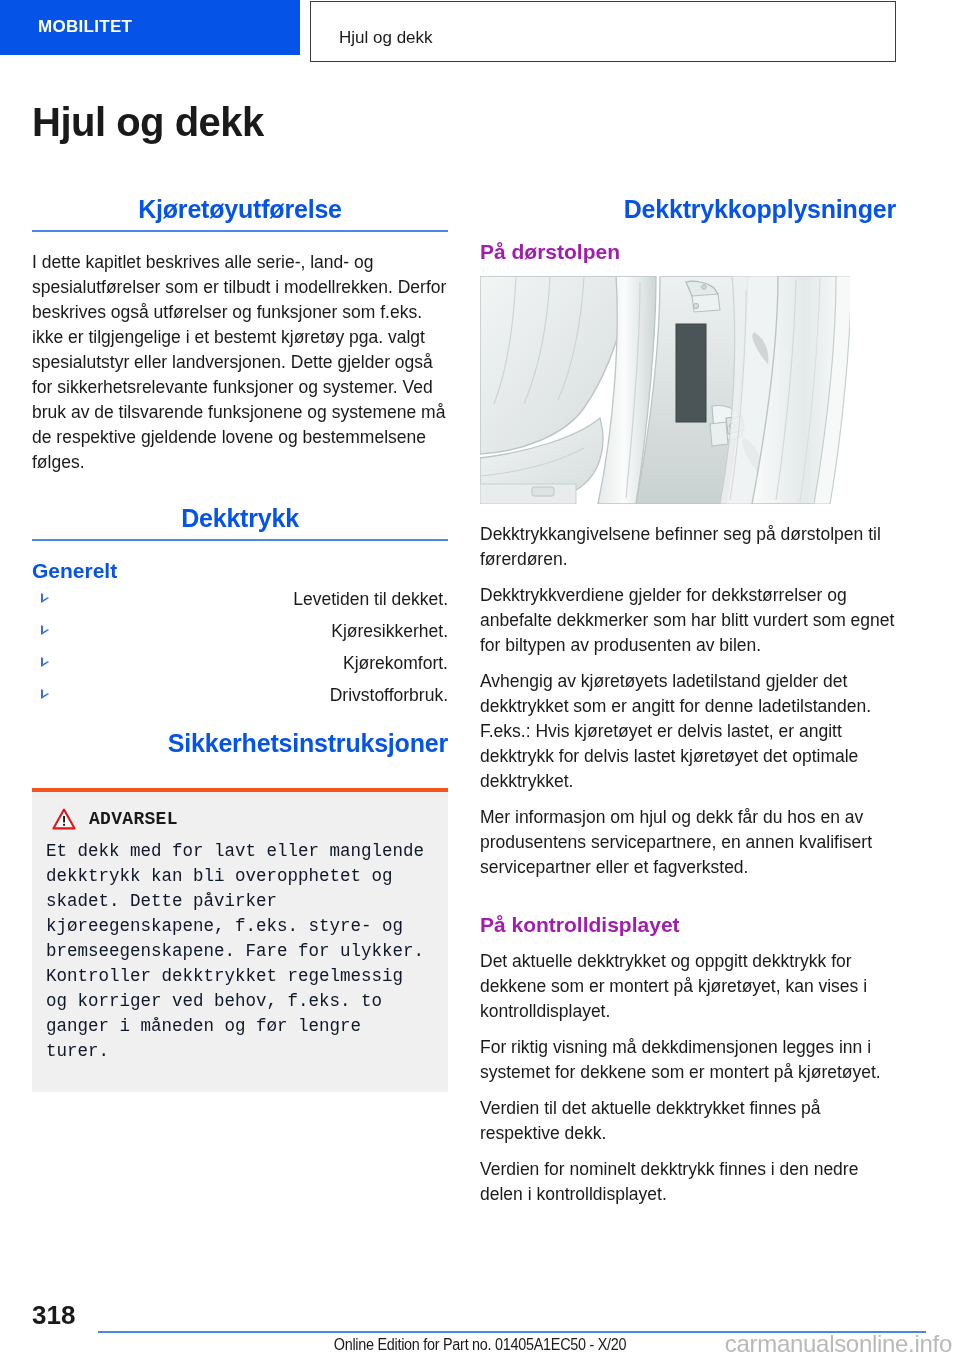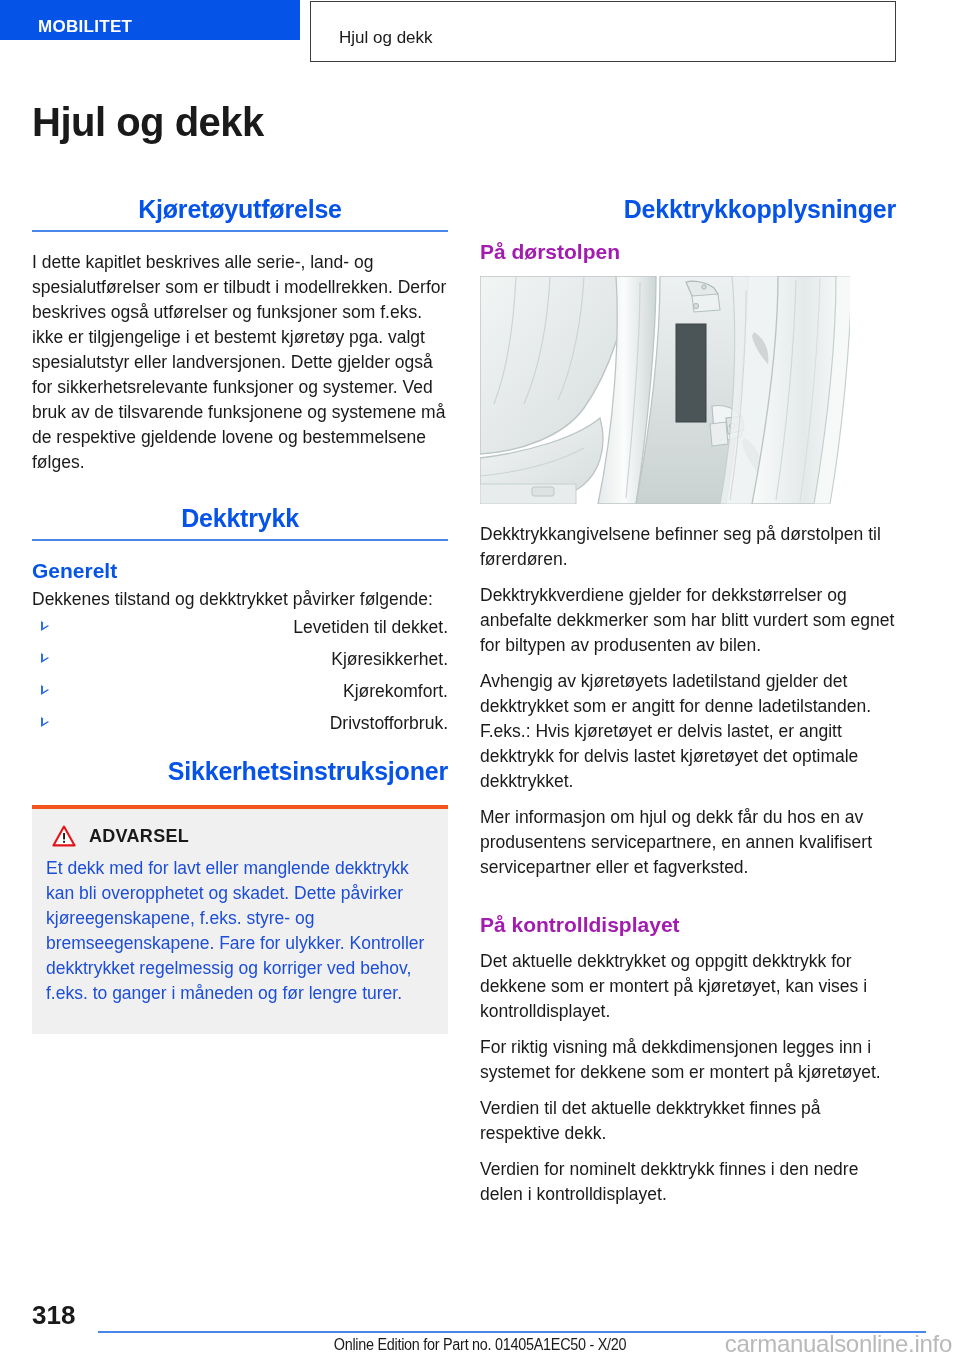--- a/index.html
+++ b/index.html
@@ -20,21 +20,21 @@
   .topbar {
     position: absolute;
     left: 0; top: 0;
     width: 960px;
     height: 62px;
   }
   .topbar-chapter {
     position: absolute;
     left: 0; top: 0;
     width: 300px;
-    height: 40px;
+    height: 55px;
     background: #0653e8;
     box-sizing: border-box;
   }
   .topbar-chapter-label {
     position: absolute;
     left: 38px;
     top: 17px;
     color: #ffffff;
     font-size: 17px;
     font-weight: bold;
@@ -158,21 +158,22 @@
     left: -6.5px;
     top: -3.8px;
     width: 0; height: 0;
     border-left: 5.5px solid #ffffff;
     border-top: 3.8px solid transparent;
     border-bottom: 3.8px solid transparent;
   }
 
   
   .warn-wrap {
-    margin-top: 19px;
+    margin-top: 30px;
+    font-family: Liberation Mono, monospace;
   }
   .warn-topline {
     height: 4px;
     background: #f3541c;
     width: 100%;
   }
   .warn-box {
     background: #f0f0f0;
     padding: 16px 14px 28px 14px;
     box-sizing: border-box;
@@ -191,21 +192,21 @@
   }
   .warn-title {
     font-size: 18px;
     font-weight: bold;
     color: #1a1a1a;
     letter-spacing: 0.3px;
   }
   .warn-text {
     font-size: 17.5px;
     line-height: 25px;
-    color: #1d4ed8;
+    color: #0f172a;
     margin: 0;
   }
 
   
   .illus {
     width: 416px;
     height: 230px;
     margin: 4px 0 16px 0;
     background: #ffffff;
     position: relative;
@@ -279,21 +280,20 @@
 
   <p class="body">I dette kapitlet beskrives alle serie-, land- og spesialutførelser som er tilbudt i modellrekken. Derfor beskrives også utførelser og funksjoner som f.eks. ikke er tilgjengelige i et bestemt kjøretøy pga. valgt spesialutstyr eller landversjonen. Dette gjelder også for sikkerhetsrelevante funksjoner og systemer. Ved bruk av de tilsvarende funksjonene og systemene må de respektive gjeldende lovene og bestemmelsene følges.</p>
 
   <div style="height:18px"></div>
 
   <h1 class="section">Dekktrykk</h1>
   <div class="section-rule"></div>
 
   <h2 class="sub">Generelt</h2>
 
-  <p class="body tight">Dekkenes tilstand og dekktrykket påvirker følgende:</p>
 
   <ul class="bullets">
     <li>
       <span class="tri"></span>
       <span>Levetiden til dekket.</span>
     </li>
     <li>
       <span class="tri"></span>
       <span>Kjøresikkerhet.</span>
     </li>

